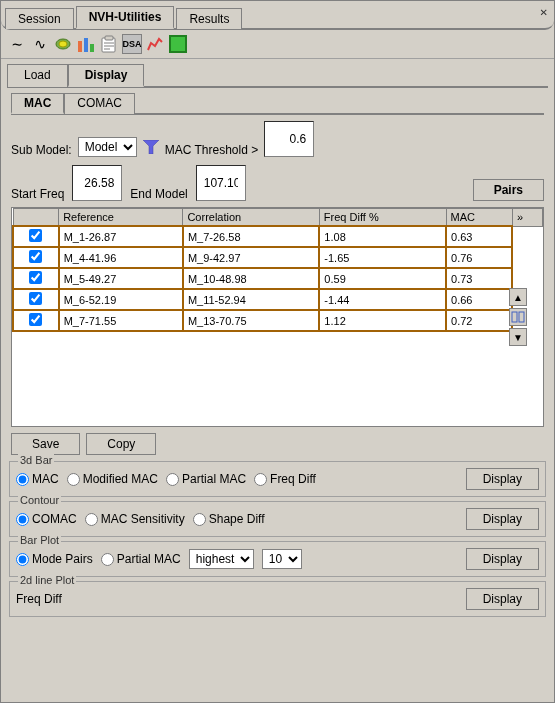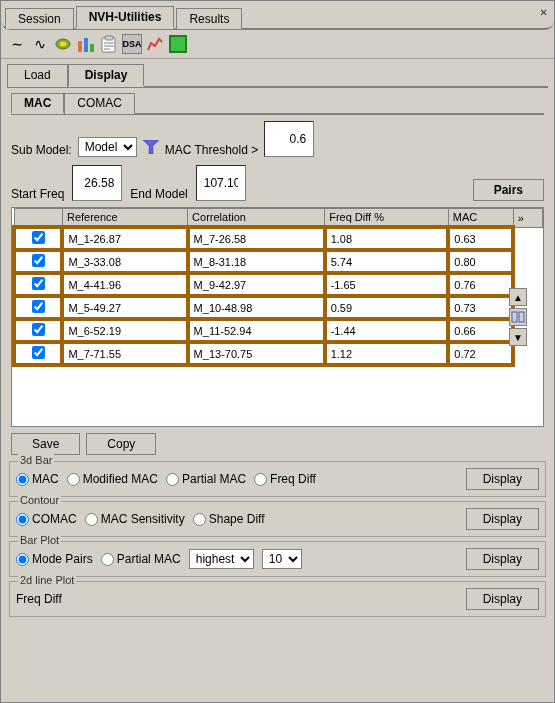--- a/index.html
+++ b/index.html
@@ -220,21 +220,21 @@
       background: #d4d0c8;
       border: 1px solid #808080;
       padding: 2px 4px;
       font-size: 11px;
       font-weight: normal;
       text-align: left;
       white-space: nowrap;
     }
 
     td {
-      border: 4px solid #a16207;
+      border: 2px solid #a16207;
       padding: 2px 4px;
       font-size: 11px;
       white-space: nowrap;
     }
 
     .side-btn {
       width: 18px;
       height: 18px;
       border: 1px solid #808080;
       background: #d4d0c8;
@@ -435,27 +435,20 @@
             <th style="cursor:pointer;">»</th>
           </tr>
         </thead>
         <tbody id="table-body">
         <tr>
               <td style="text-align: center;"><input type="checkbox" checked="" style=""></td>
               <td>M_1-26.87</td>
               <td>M_7-26.58</td>
               <td>1.08</td>
               <td>0.63</td>
-            </tr>
-            <tr>
-              <td style="text-align: center;"><input type="checkbox" checked="" style=""></td>
-              <td>M_3-33.08</td>
-              <td>M_8-31.18</td>
-              <td>5.74</td>
-              <td>0.80</td>
             </tr>
             <tr>
               <td style="text-align: center;"><input type="checkbox" checked="" style=""></td>
               <td>M_4-41.96</td>
               <td>M_9-42.97</td>
               <td>-1.65</td>
               <td>0.76</td>
             </tr>
             <tr>
               <td style="text-align: center;"><input type="checkbox" checked="" style=""></td>

